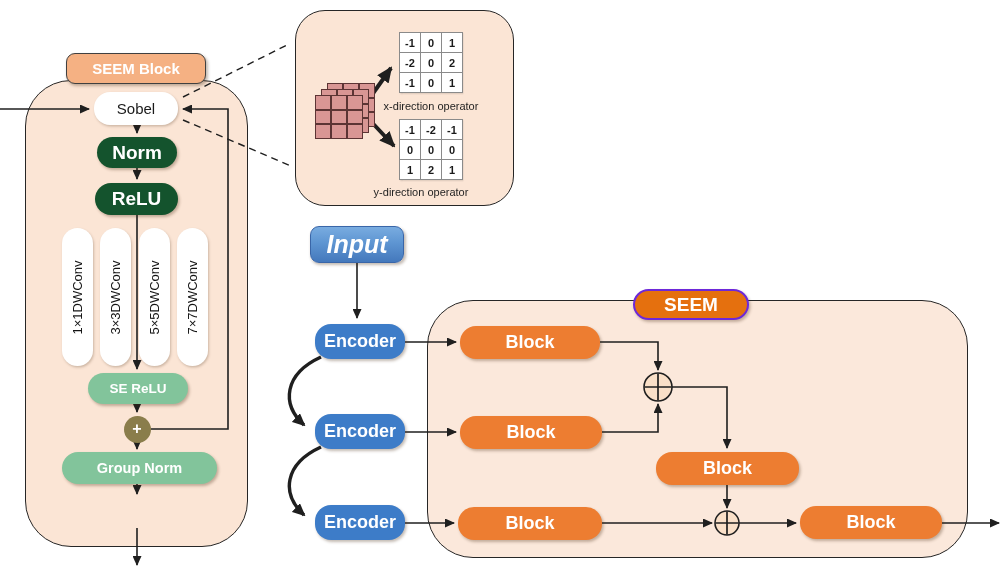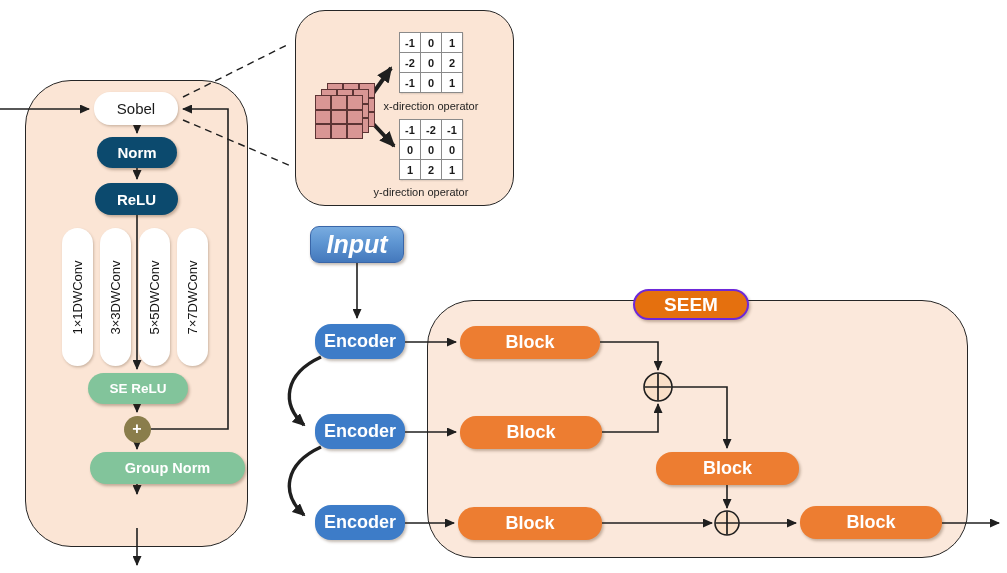--- a/index.html
+++ b/index.html
@@ -6,21 +6,21 @@
   #stage{
     position:relative;width:1007px;height:573px;background:#ffffff;
     font-family:"Liberation Sans", sans-serif;overflow:hidden;
   }
   .node{
     position:absolute;display:flex;align-items:center;justify-content:center;
     border-radius:16px;color:#ffffff;font-weight:600;box-sizing:border-box;
     box-shadow:1.5px 2px 3px rgba(70,45,20,.32);
   }
   .whitebox{background:#ffffff;color:#1a1a1a;font-weight:400;box-shadow:1px 1.5px 2.5px rgba(70,45,20,.25);}
-  .bluebox{background:#0c4a6e;font-size:15px;}
+  .bluebox{background:#14532d;font-size:19px;}
   .greenbox{background:#82C49B;font-size:14.5px;}
   .container{position:absolute;background:#FBE5D5;border:1.6px solid #262626;box-sizing:border-box;}
   .vlabel{transform:rotate(-90deg);white-space:nowrap;font-size:13px;color:#141414;}
   .mat{position:absolute;border-collapse:collapse;background:#fff;box-shadow:0.5px 1px 1.5px rgba(0,0,0,.15);}
   .mat td{width:20px;height:19px;border:1px solid #8a8a8a;background:#fff;text-align:center;
           font-size:11px;font-weight:700;color:#1a1a1a;padding:0;}
   .oplabel{position:absolute;width:130px;text-align:center;font-size:11px;color:#1f1f1f;}
   .pgrid{position:absolute;width:48px;height:44px;display:grid;
          grid-template-columns:repeat(3,1fr);grid-template-rows:repeat(3,1fr);
          gap:1.6px;background:#5c3434;border:1.6px solid #5c3434;box-sizing:border-box;}
@@ -87,20 +87,21 @@
     <g>
       <circle cx="658" cy="387" r="14" fill="#FAE0C8" stroke="#1f1f1f" stroke-width="1.6"></circle>
       <path d="M658,373.5 V400.5 M644.5,387 H671.5" stroke="#1f1f1f" stroke-width="1.7" fill="none"></path>
     </g>
     <g>
       <circle cx="727" cy="523" r="12" fill="#FAE0C8" stroke="#1f1f1f" stroke-width="1.6"></circle>
       <path d="M727,511.5 V534.5 M715.5,523 H738.5" stroke="#1f1f1f" stroke-width="1.7" fill="none"></path>
     </g>
   </svg>
 
+  <div class="node z4" style="left:66px;top:53px;width:140px;height:31px;background:#F5B183;border:1.6px solid #404040;border-radius:9px;font-size:15px;">SEEM Block</div>
 
   <div class="node whitebox z3" style="left:94px;top:92px;width:84px;height:33px;font-size:15px;">Sobel</div>
 
   <div class="node bluebox z3" style="left:97px;top:137px;width:80px;height:31px;">Norm</div>
 
   <div class="node bluebox z3" style="left:95px;top:183px;width:83px;height:32px;">ReLU</div>
 
   <div class="node whitebox z3" style="left:62px;top:228px;width:31px;height:138px;">
     <span class="vlabel">1×1DWConv</span>
   </div>
@@ -111,21 +112,21 @@
     <span class="vlabel">5×5DWConv</span>
   </div>
   <div class="node whitebox z3" style="left:177px;top:228px;width:31px;height:138px;">
     <span class="vlabel">7×7DWConv</span>
   </div>
 
   <div class="node greenbox z3" style="left:88px;top:373px;width:100px;height:31px;font-size:13.5px;">SE ReLU</div>
 
   <div class="node z3" style="left:123.5px;top:415.5px;width:27px;height:27px;border-radius:50%;background:#8A7D4B;font-size:16px;font-weight:700;box-shadow:none;">+</div>
 
-  <div class="node greenbox z3" style="left:62px;top:452px;width:155px;height:32px;margin-left:28px;">Group Norm</div>
+  <div class="node greenbox z3" style="left:62px;top:452px;width:155px;height:32px;">Group Norm</div>
 
 
   <div class="pgrid z3" style="left:327px;top:83px;">
     <div></div>
       <div></div>
       <div></div>
       <div></div>
       <div></div>
       <div></div>
       <div></div>

